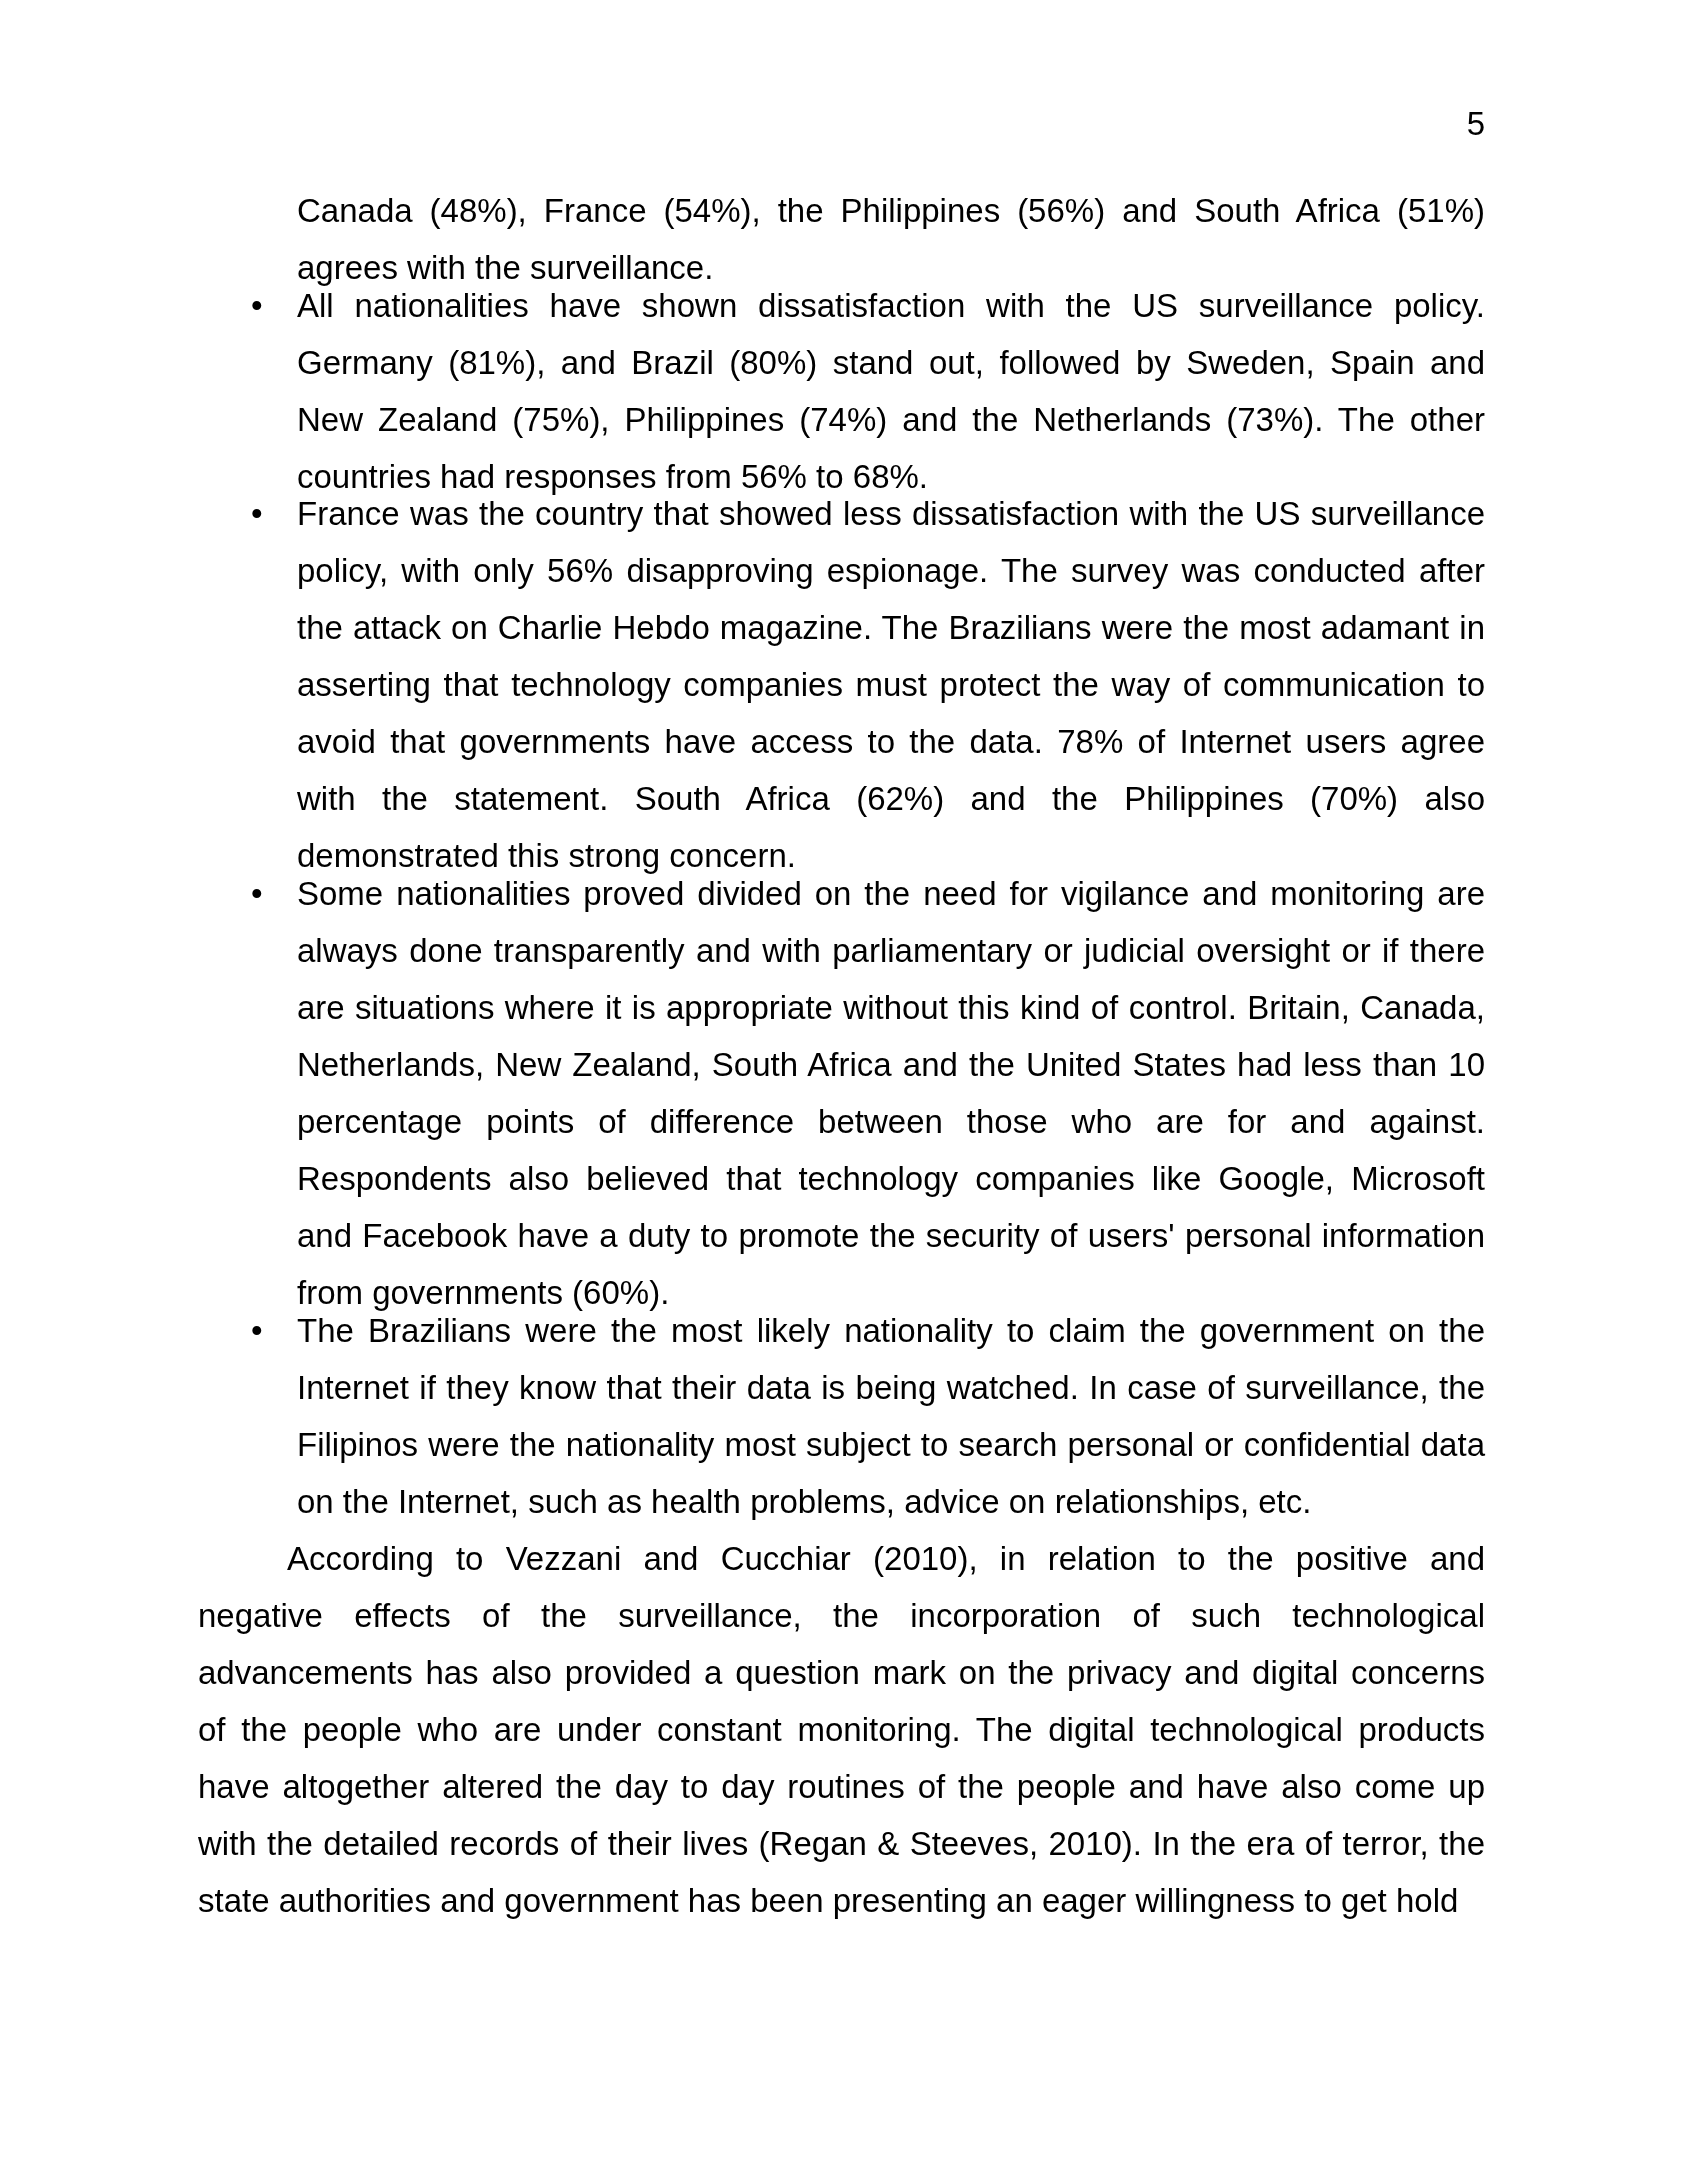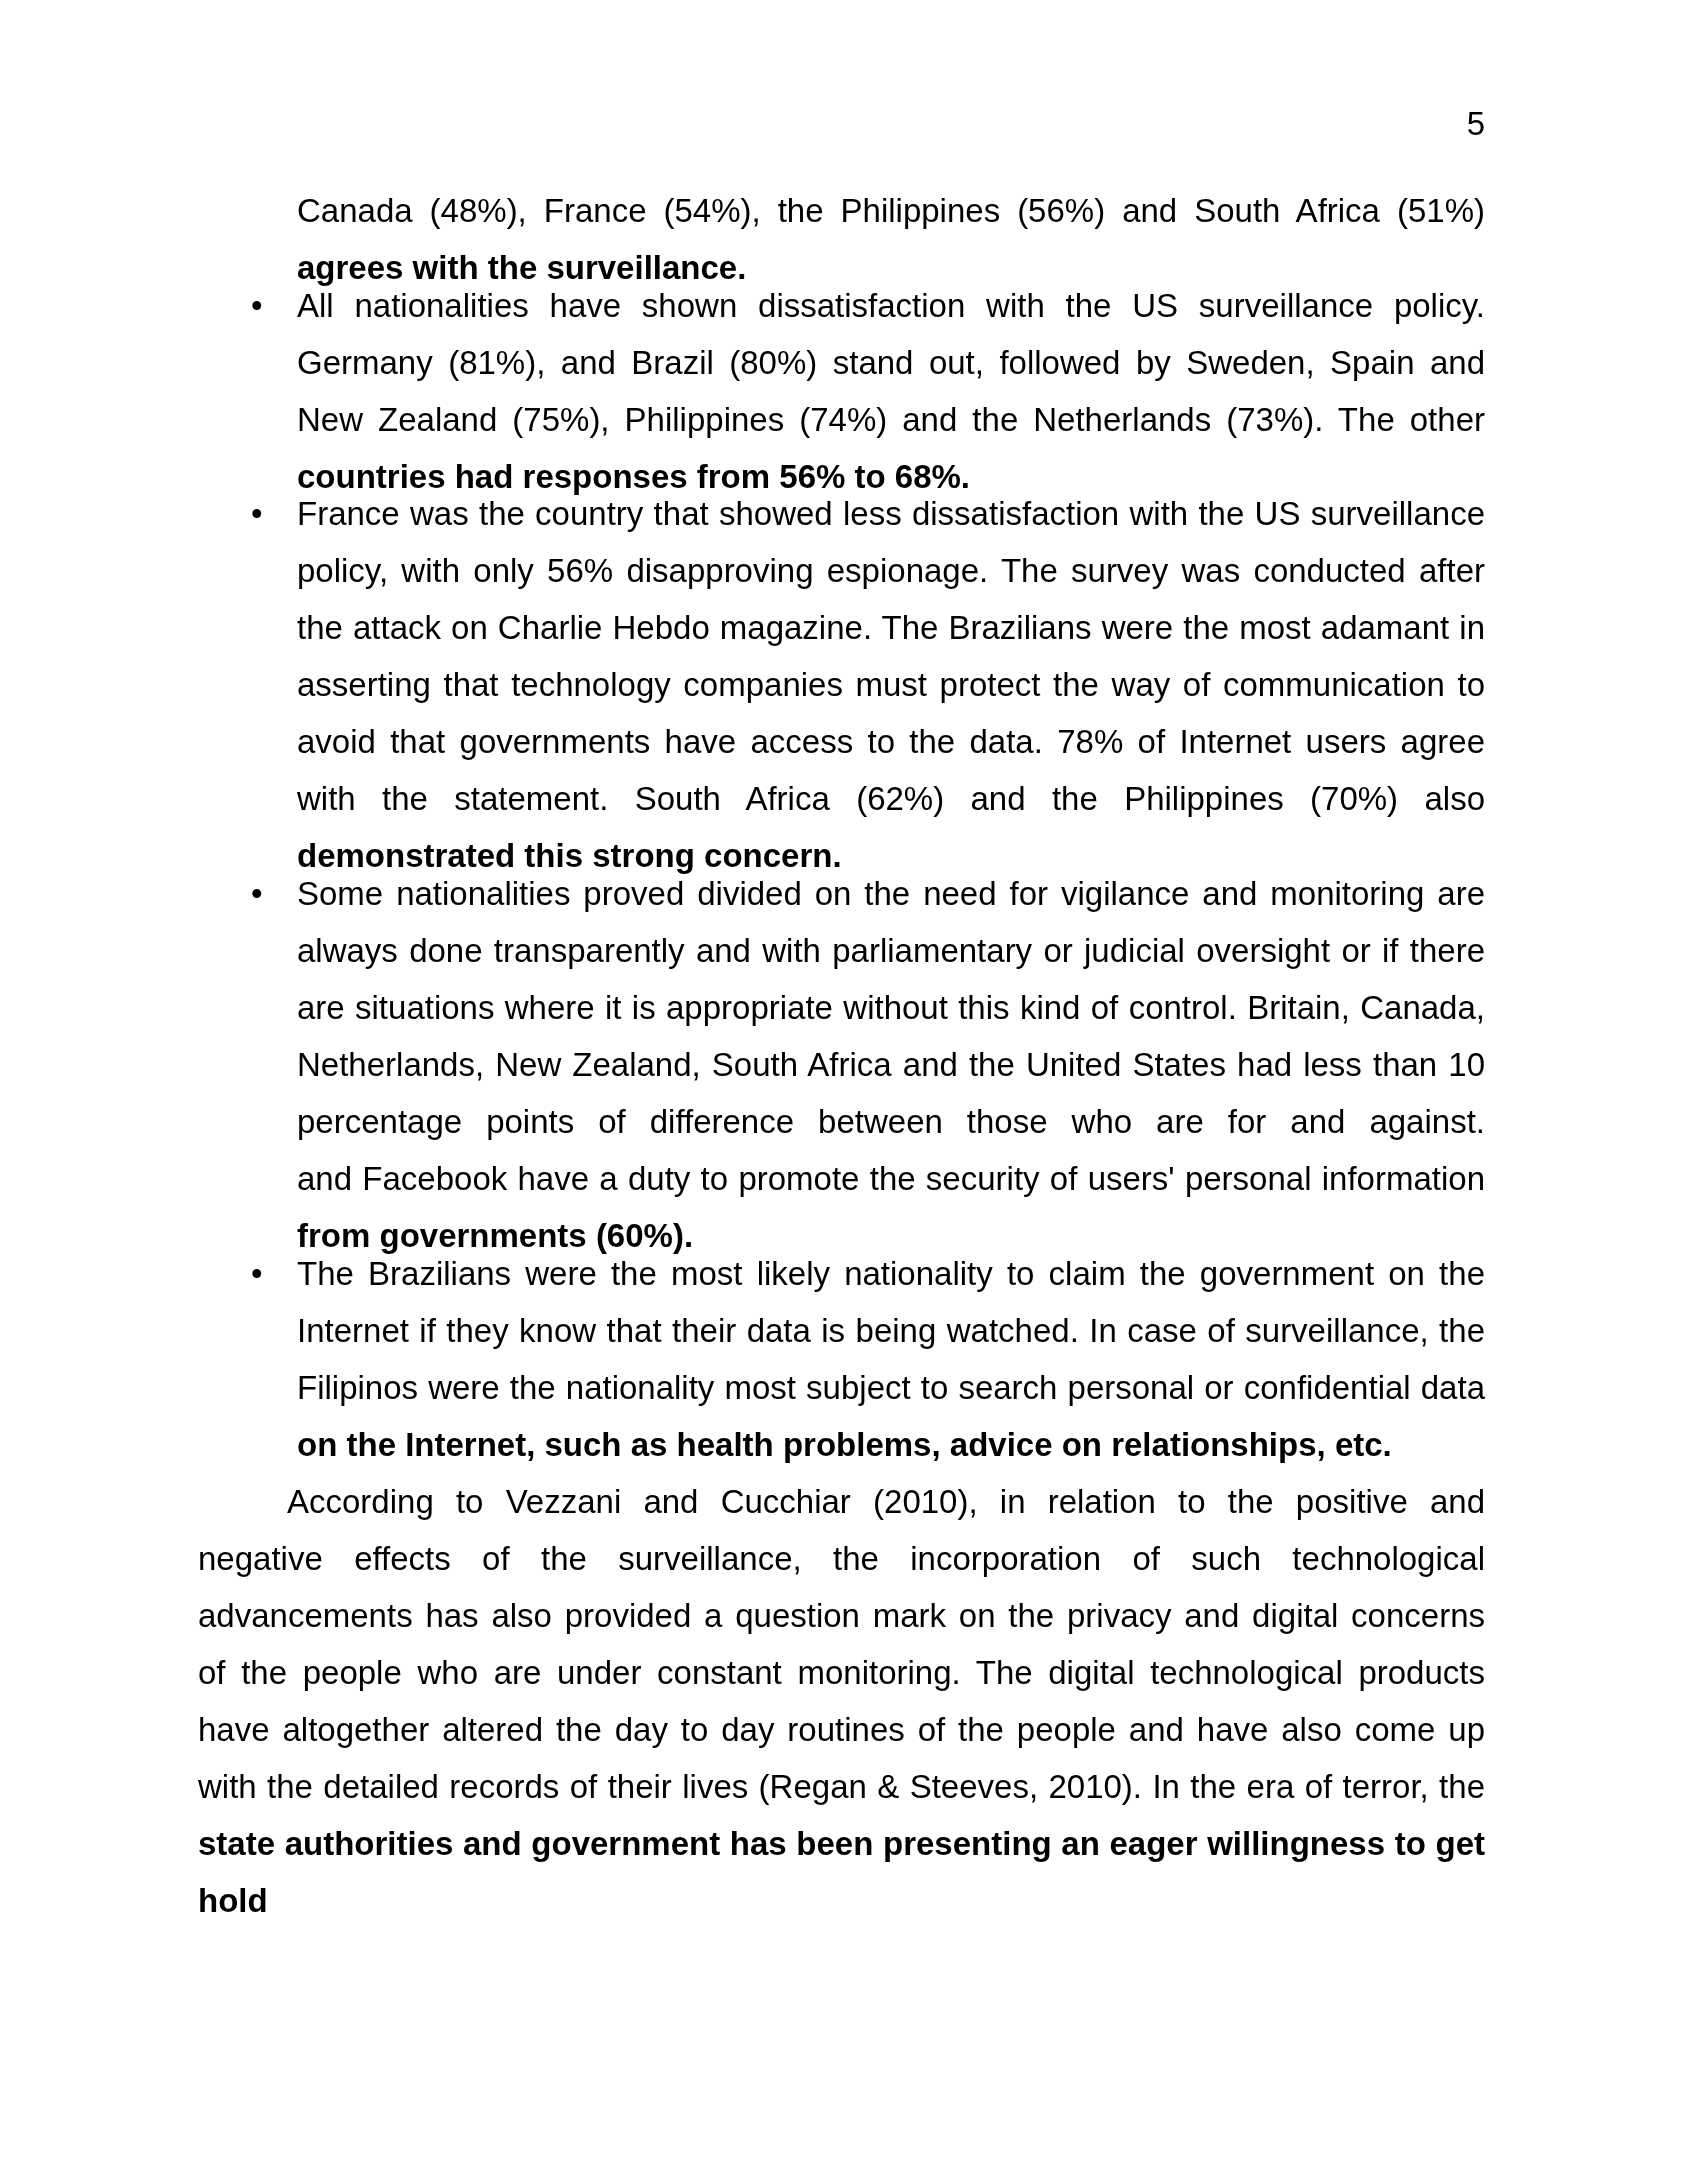--- a/index.html
+++ b/index.html
@@ -50,21 +50,20 @@
     width: 40px;
     line-height: 57px;
   }
   .line {
     text-align: justify;
     text-align-last: justify;
     height: 57px;
   }
   .line.last {
     text-align-last: left;
-    font-weight: bold;
   }
   .line.first-indent {
     padding-left: 89px;
   }
 </style>
 </head>
 <body>
 
 <div class="page">
   <div class="page-number">5</div>
@@ -90,20 +89,21 @@
         <div class="line">with the statement. South Africa (62%) and the Philippines (70%) also</div>
         <div class="line last">demonstrated this strong concern.</div>
       </div>
       <div class="block bullet">
         <span class="bullet-glyph">•</span>
         <div class="line">Some nationalities proved divided on the need for vigilance and monitoring are</div>
         <div class="line">always done transparently and with parliamentary or judicial oversight or if there</div>
         <div class="line">are situations where it is appropriate without this kind of control. Britain, Canada,</div>
         <div class="line">Netherlands, New Zealand, South Africa and the United States had less than 10</div>
         <div class="line">percentage points of difference between those who are for and against.</div>
+        <div class="line">Respondents also believed that technology companies like Google, Microsoft</div>
         <div class="line">and Facebook have a duty to promote the security of users' personal information</div>
         <div class="line last">from governments (60%).</div>
       </div>
       <div class="block bullet">
         <span class="bullet-glyph">•</span>
         <div class="line">The Brazilians were the most likely nationality to claim the government on the</div>
         <div class="line">Internet if they know that their data is being watched. In case of surveillance, the</div>
         <div class="line">Filipinos were the nationality most subject to search personal or confidential data</div>
         <div class="line last">on the Internet, such as health problems, advice on relationships, etc.</div>
       </div>

